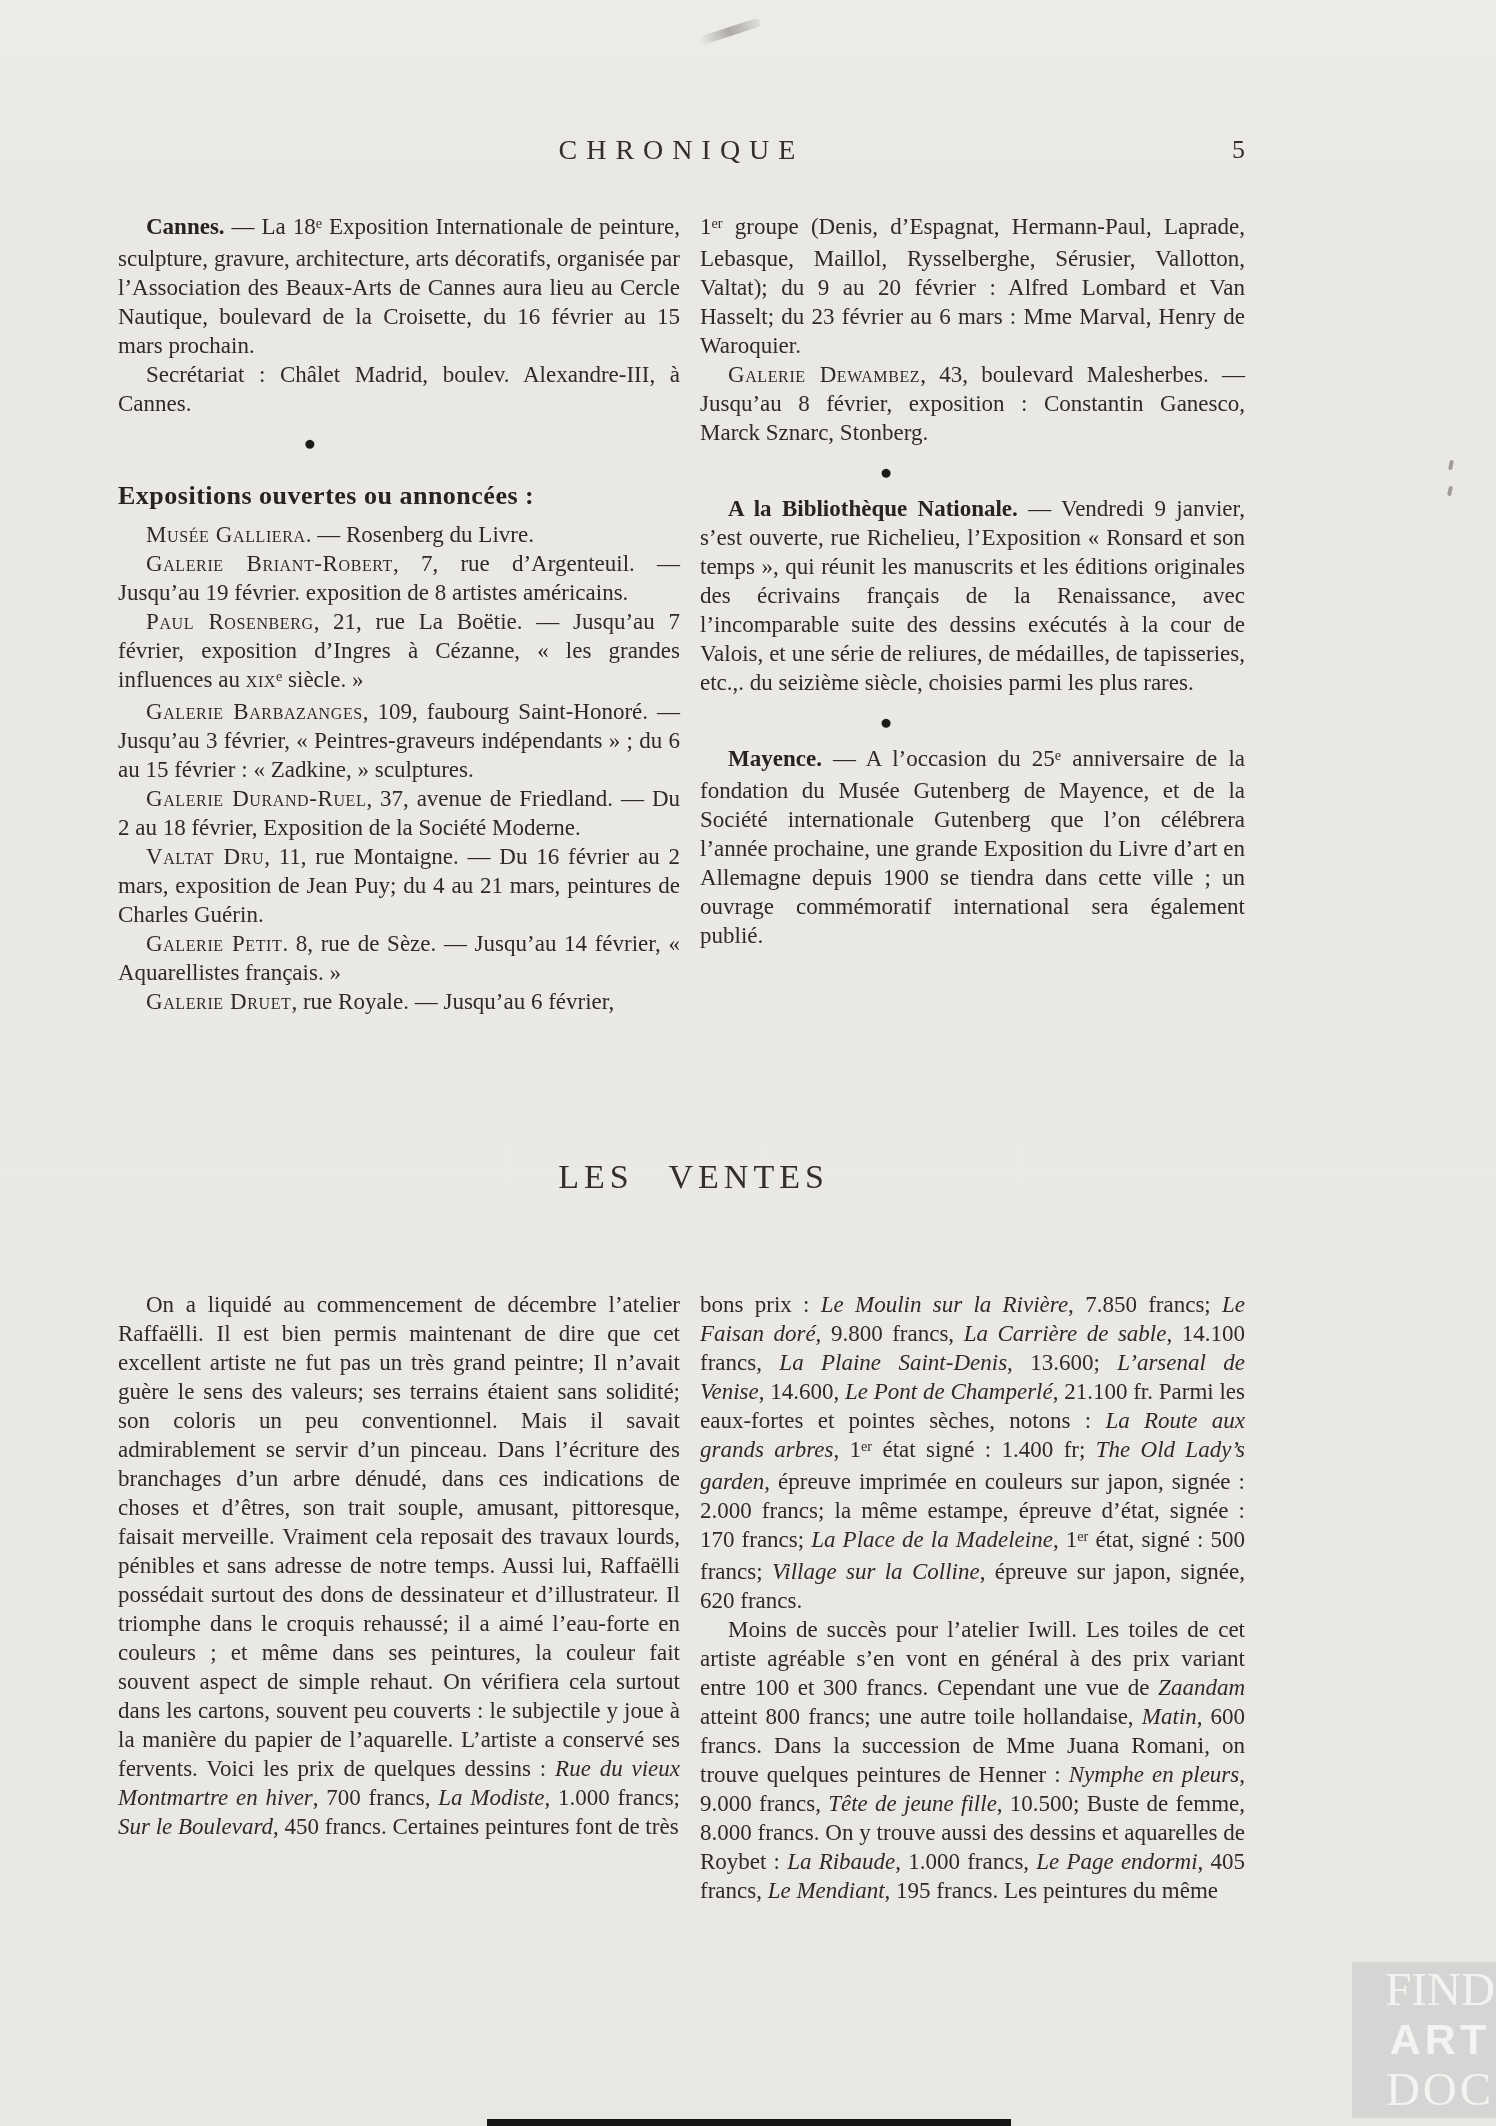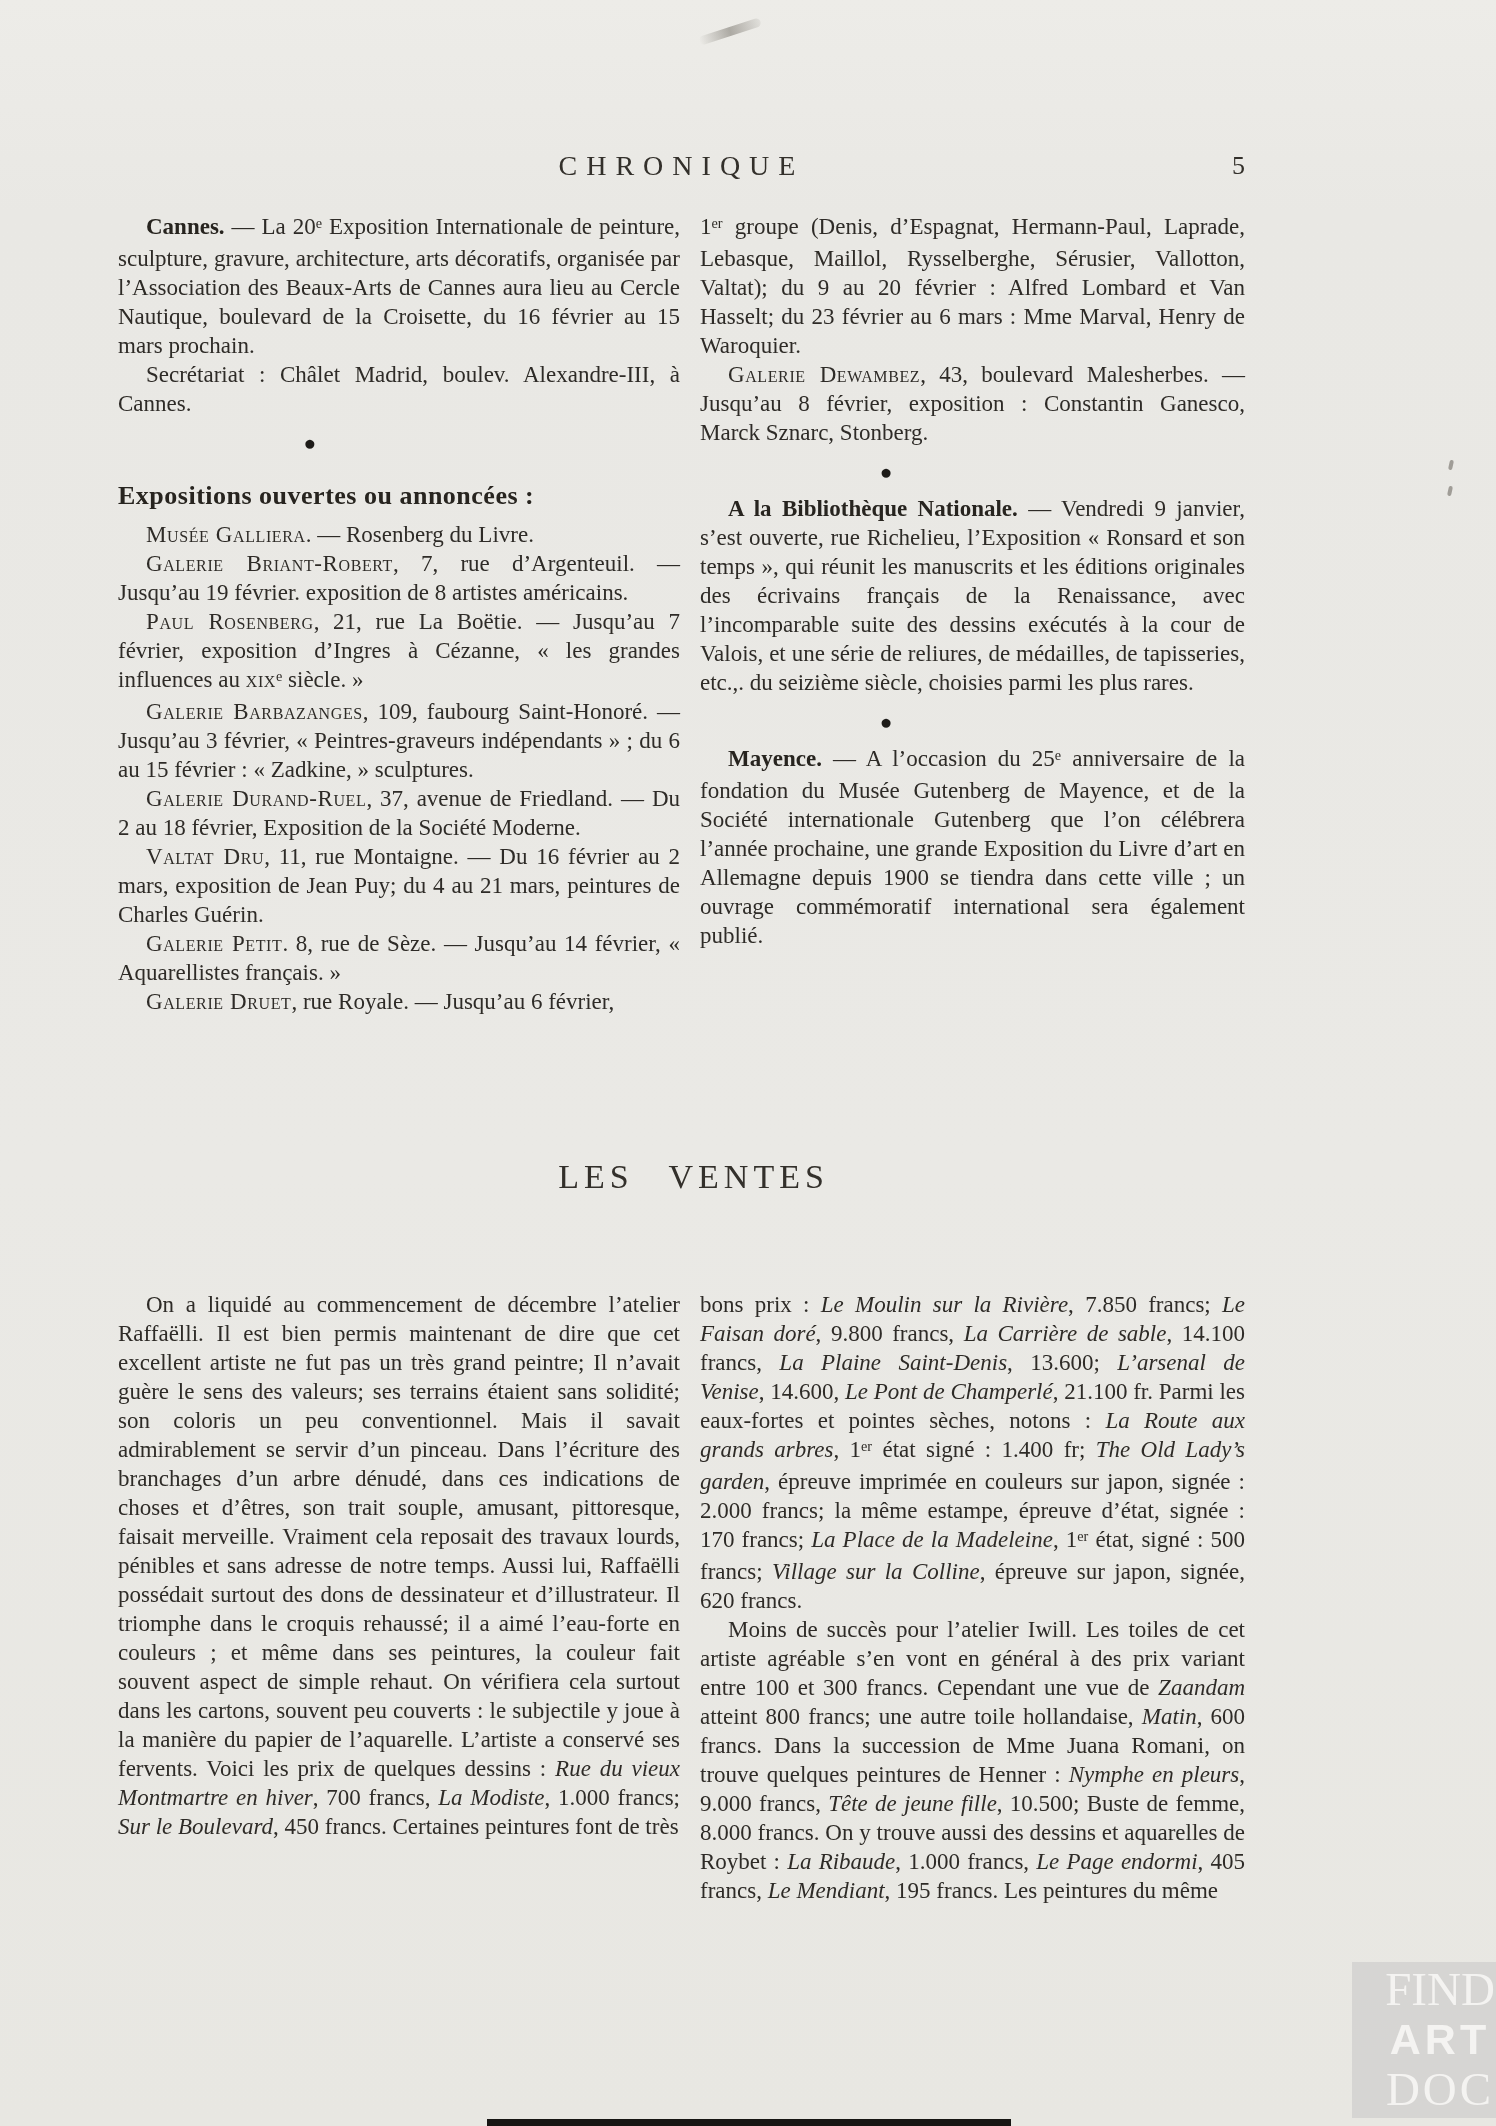--- a/index.html
+++ b/index.html
@@ -4,21 +4,21 @@
 <style>
   html,body{margin:0;padding:0;}
   body{
     width:1496px;height:2126px;position:relative;overflow:hidden;
     background:linear-gradient(180deg,#edecE8 0%,#e9e8e4 10%,#eae9e5 55%,#e8e7e2 100%);
     font-family:"Liberation Serif","DejaVu Serif",serif;
     color:#2e2b27;
   }
   .page{position:absolute;inset:0;}
   
-  .header{position:absolute;left:118px;top:150px;width:1127px;height:36px;}
+  .header{position:absolute;left:118px;top:134px;width:1127px;height:36px;}
   .running-title{
     display:block;text-align:center;font-size:28px;letter-spacing:9px;
     color:#33302b;
   }
   .page-number{position:absolute;right:0;top:1px;font-size:26px;color:#33302b;}
   
   .col{position:absolute;font-size:23px;line-height:29px;text-align:justify;}
   .col-left{left:118px;width:562px;}
   .col-right{left:700px;width:545px;}
   .chronique{top:212px;}
@@ -68,21 +68,21 @@
 <body>
 
 <div class="page">
 
   <div class="header">
     <span class="running-title">CHRONIQUE</span>
     <span class="page-number">5</span>
   </div>
 
   <div class="col col-left chronique">
-      <div class="p para"><span class="s-b">Cannes.</span><span> — La 20</span><span class="s-sup">e</span><span> Exposition Internationale de peinture, sculpture, gravure, architecture, arts décoratifs, organisée par l’Association des Beaux-Arts de Cannes aura lieu au Cercle Nautique, boulevard de la Croisette, du 16 février au 15 mars prochain.</span></div>
+      <div class="p para"><span class="s-b">Cannes.</span><span> — La 18</span><span class="s-sup">e</span><span> Exposition Internationale de peinture, sculpture, gravure, architecture, arts décoratifs, organisée par l’Association des Beaux-Arts de Cannes aura lieu au Cercle Nautique, boulevard de la Croisette, du 16 février au 15 mars prochain.</span></div>
       <div class="p para"><span>Secrétariat : Châlet Madrid, boulev. Alexandre-III, à Cannes.</span></div>
       <div class="p bullet"><span>●</span></div>
       <div class="p subhead"><span class="s-b">Expositions ouvertes ou annoncées :</span></div>
       <div class="p para"><span class="s-sc">Musée Galliera</span><span>. — Rosenberg du Livre.</span></div>
       <div class="p para"><span class="s-sc">Galerie Briant-Robert</span><span>, 7, rue d’Argenteuil. — Jusqu’au 19 février. exposition de 8 artistes américains.</span></div>
       <div class="p para"><span class="s-sc">Paul Rosenberg</span><span>, 21, rue La Boëtie. — Jusqu’au 7 février, exposition d’Ingres à Cézanne, « les grandes influences au </span><span class="s-sc">xix</span><span class="s-sup">e</span><span> siècle. »</span></div>
       <div class="p para"><span class="s-sc">Galerie Barbazanges</span><span>, 109, faubourg Saint-Honoré. — Jusqu’au 3 février, « Peintres-graveurs indépendants » ; du 6 au 15 février : « Zadkine, » sculptures.</span></div>
       <div class="p para"><span class="s-sc">Galerie Durand-Ruel</span><span>, 37, avenue de Friedland. — Du 2 au 18 février, Exposition de la Société Moderne.</span></div>
       <div class="p para"><span class="s-sc">Valtat Dru</span><span>, 11, rue Montaigne. — Du 16 février au 2 mars, exposition de Jean Puy; du 4 au 21 mars, peintures de Charles Guérin.</span></div>
       <div class="p para"><span class="s-sc">Galerie Petit</span><span>. 8, rue de Sèze. — Jusqu’au 14 février, « Aquarellistes français. »</span></div>

